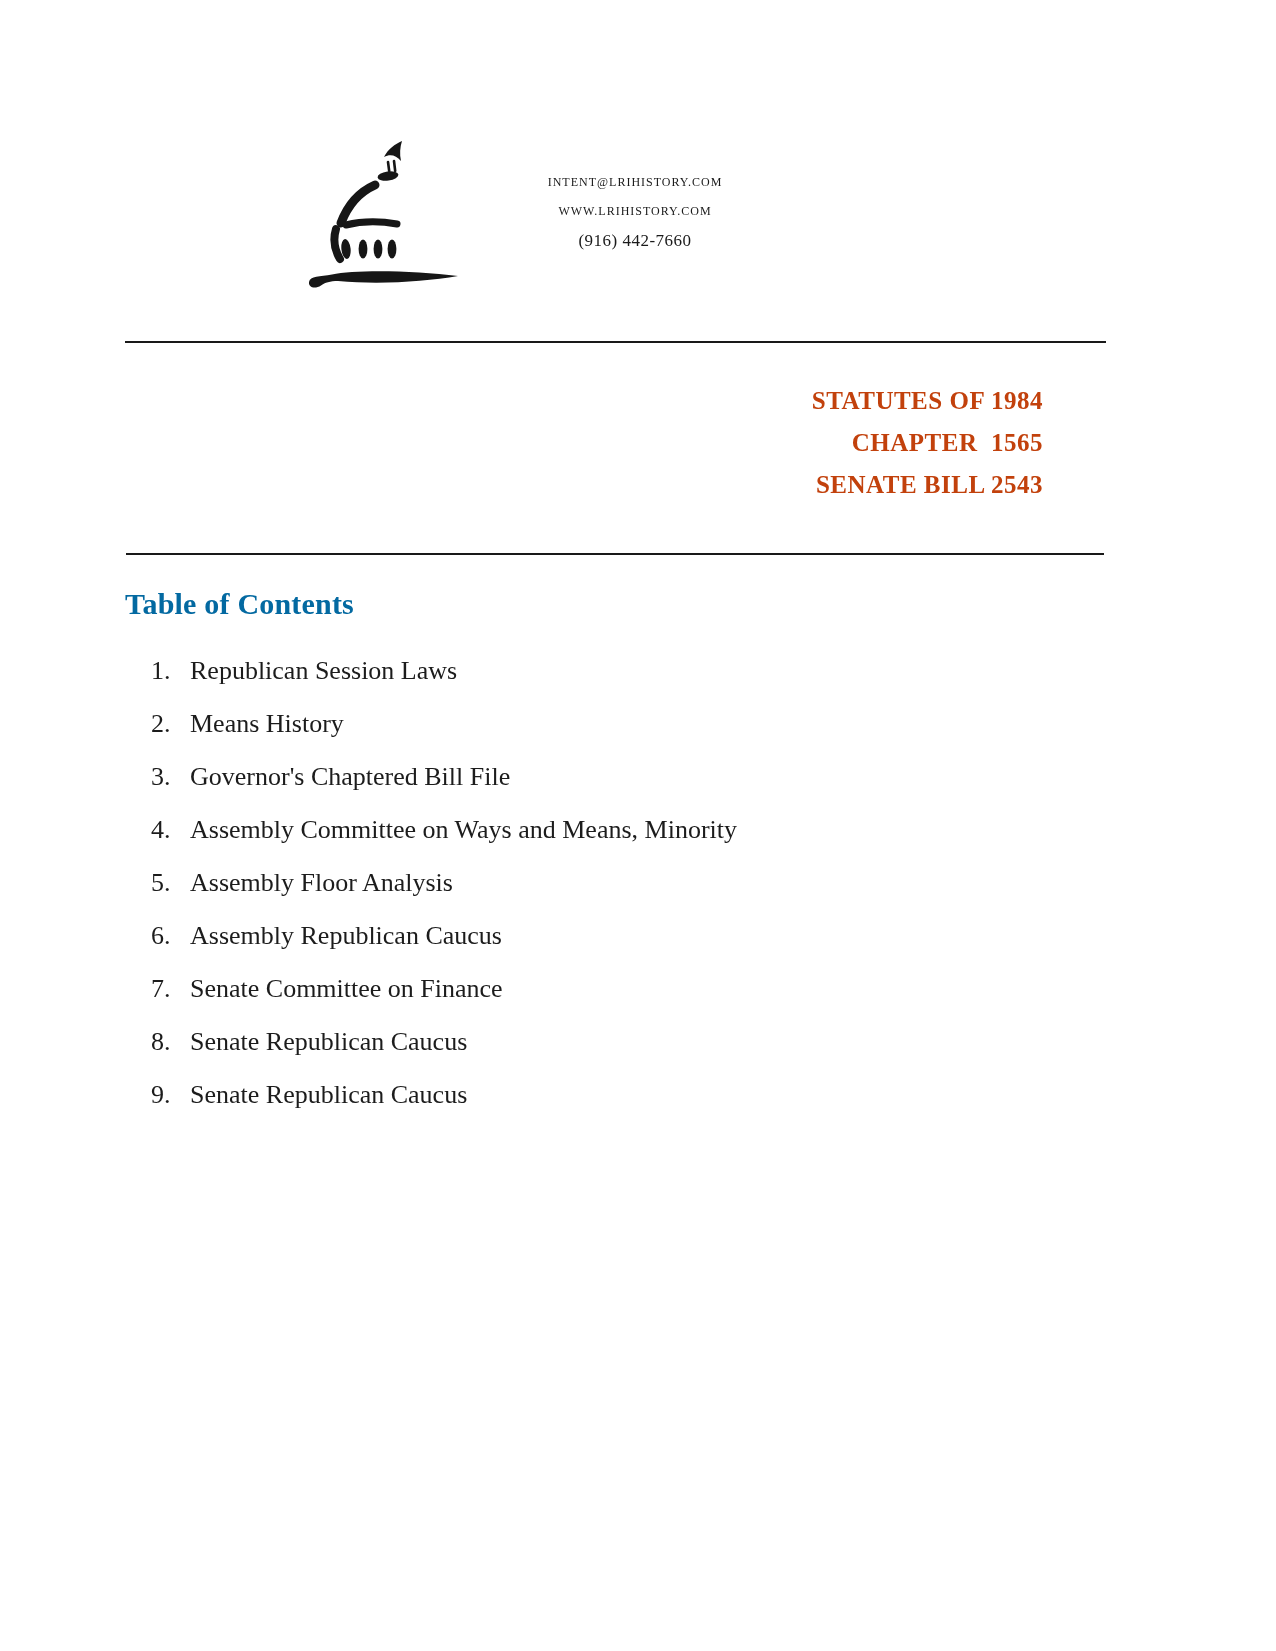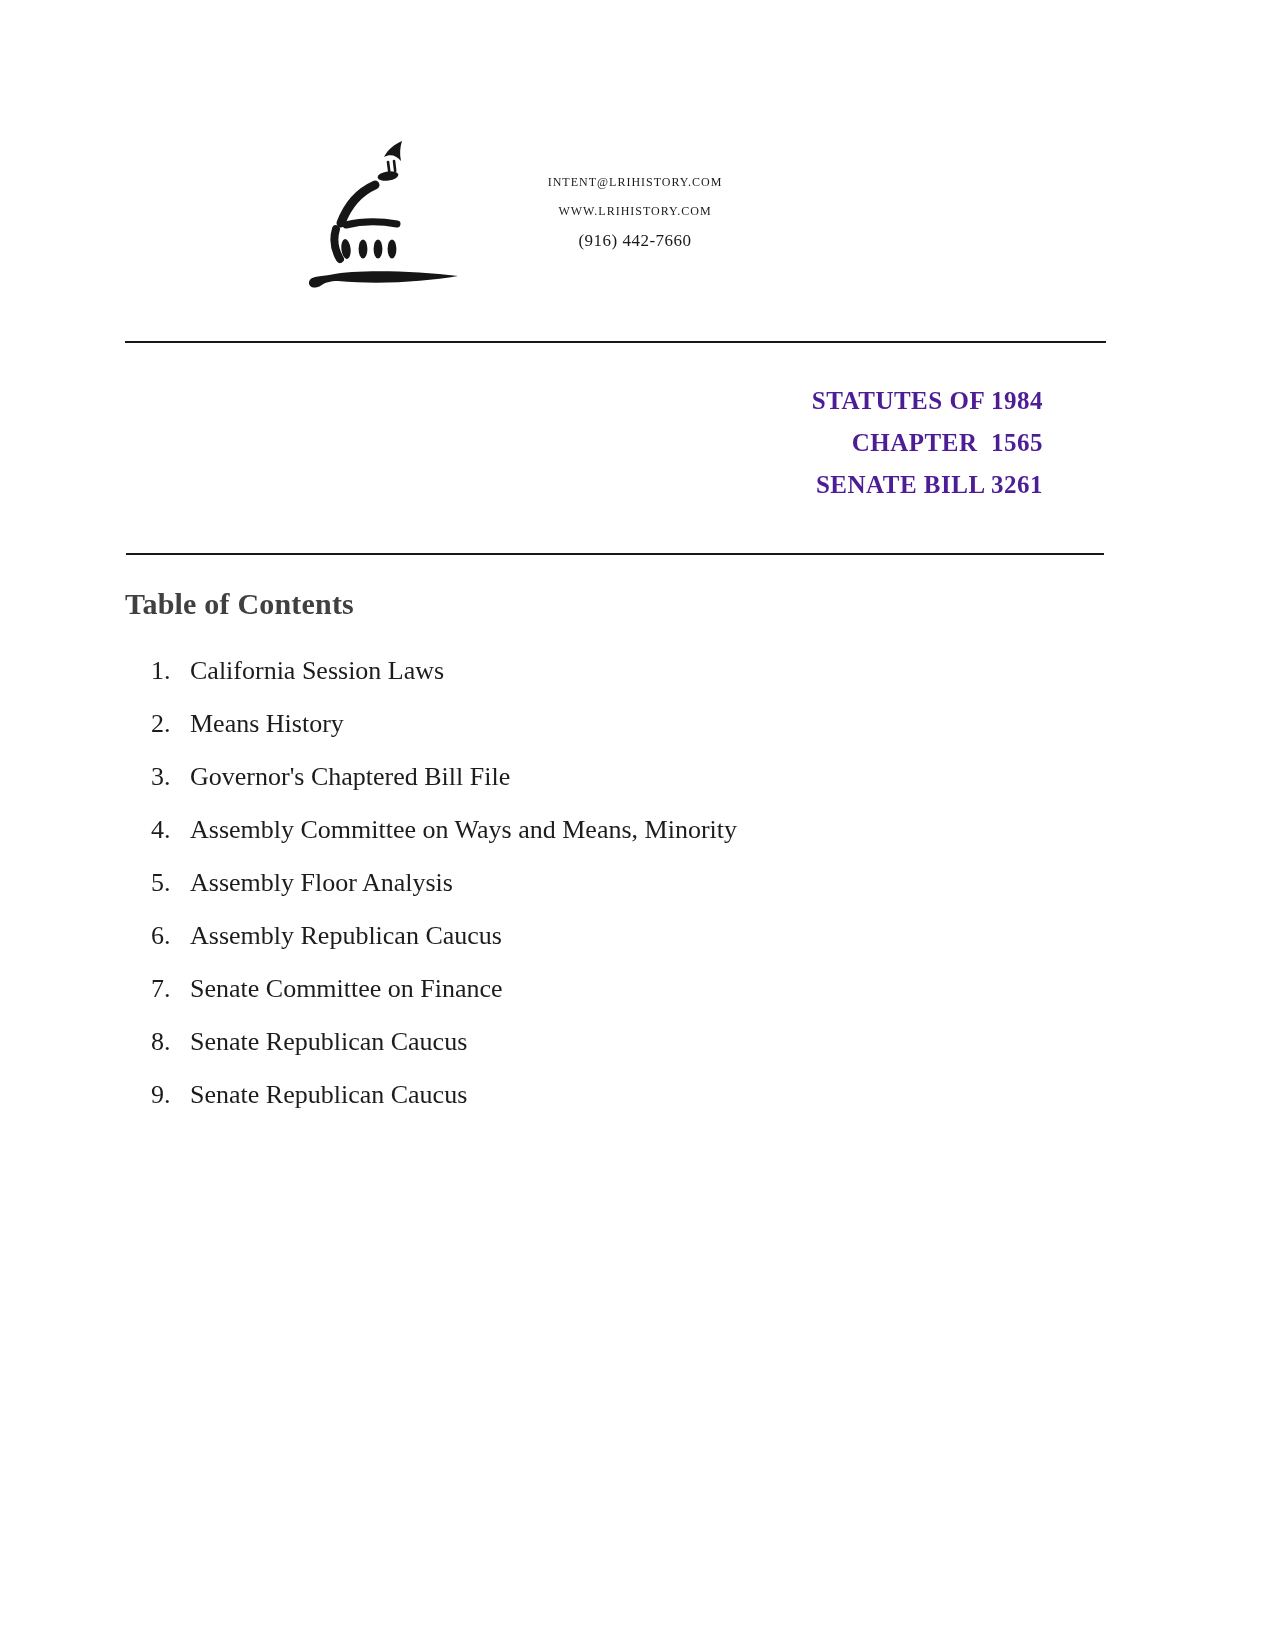--- a/index.html
+++ b/index.html
@@ -63,31 +63,31 @@
     position: absolute;
     left: 643px; top: 380px;
     width: 400px;
     text-align: right;
   }
   .reference-line {
     font-size: 25px;
     font-weight: bold;
     line-height: 42px;
     letter-spacing: 0.5px;
-    color: #4c1d95;
+    color: #c2410c;
     white-space: pre; 
   }
 
   
   .toc-heading {
     position: absolute;
     left: 125px; top: 587px;
     font-size: 30px;
     font-weight: bold;
-    color: #404040;
+    color: #0369a1;
     letter-spacing: 0.2px;
   }
   .toc-list {
     position: absolute;
     left: 151px; top: 657px;
     width: 900px;
   }
   .toc-item {
     display: flex;
     align-items: baseline;
@@ -137,31 +137,31 @@
     <div class="contact-line first">INTENT@LRIHISTORY.COM</div>
     <div class="contact-line">WWW.LRIHISTORY.COM</div>
     <div class="phone-line">(916) 442-7660</div>
   </div>
 
   <div class="rule top"></div>
 
   <div class="reference">
     <div class="reference-line">STATUTES OF 1984</div>
     <div class="reference-line">CHAPTER  1565</div>
-    <div class="reference-line">SENATE BILL 3261</div>
+    <div class="reference-line">SENATE BILL 2543</div>
   </div>
 
   <div class="rule middle"></div>
 
   <h1 class="toc-heading">Table of Contents</h1>
 
   <div class="toc-list">
     <div class="toc-item">
       <span class="toc-num">1.</span>
-      <span class="toc-label">California Session Laws</span>
+      <span class="toc-label">Republican Session Laws</span>
     </div>
     <div class="toc-item">
       <span class="toc-num">2.</span>
       <span class="toc-label">Means History</span>
     </div>
     <div class="toc-item">
       <span class="toc-num">3.</span>
       <span class="toc-label">Governor's Chaptered Bill File</span>
     </div>
     <div class="toc-item">

